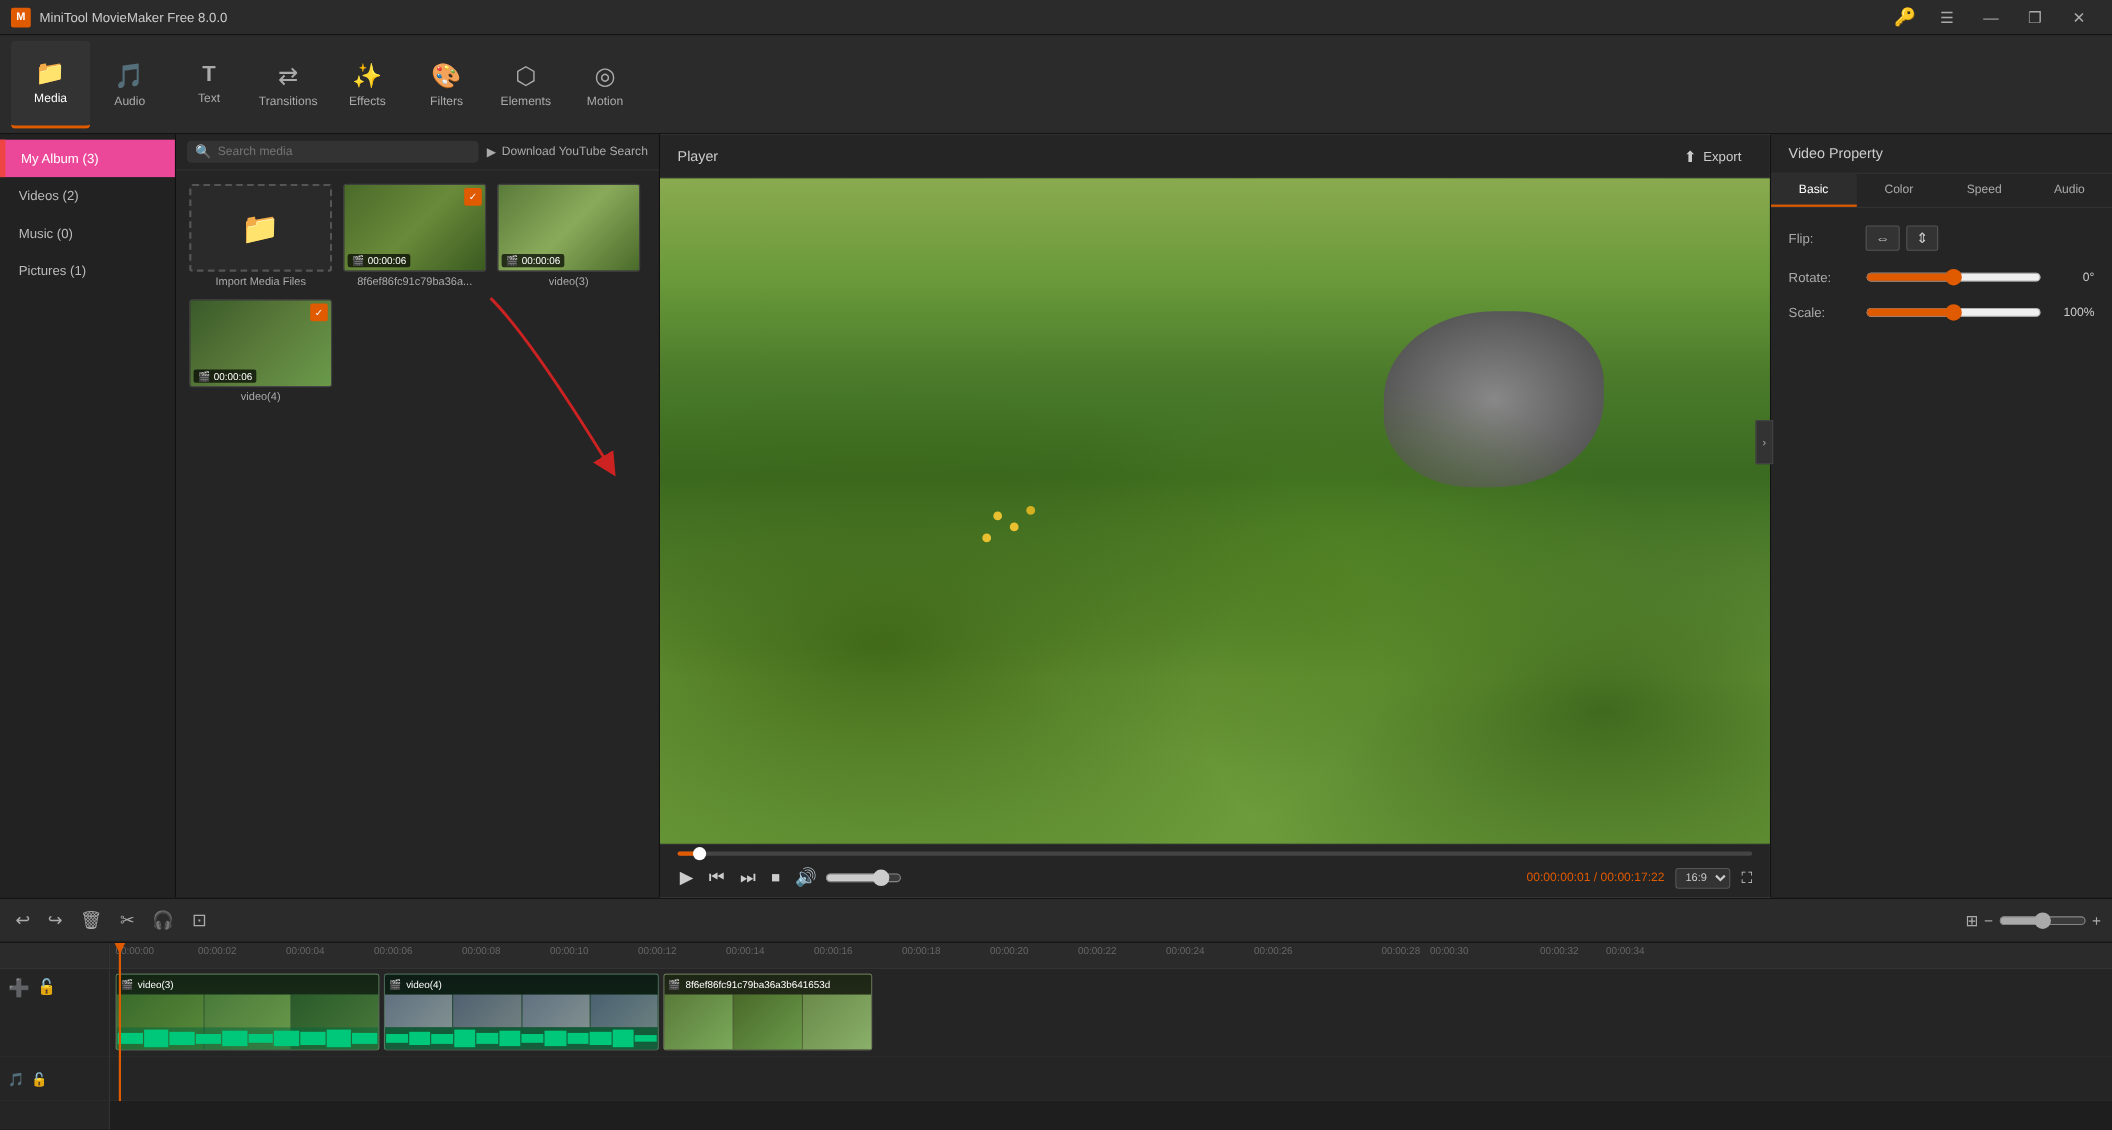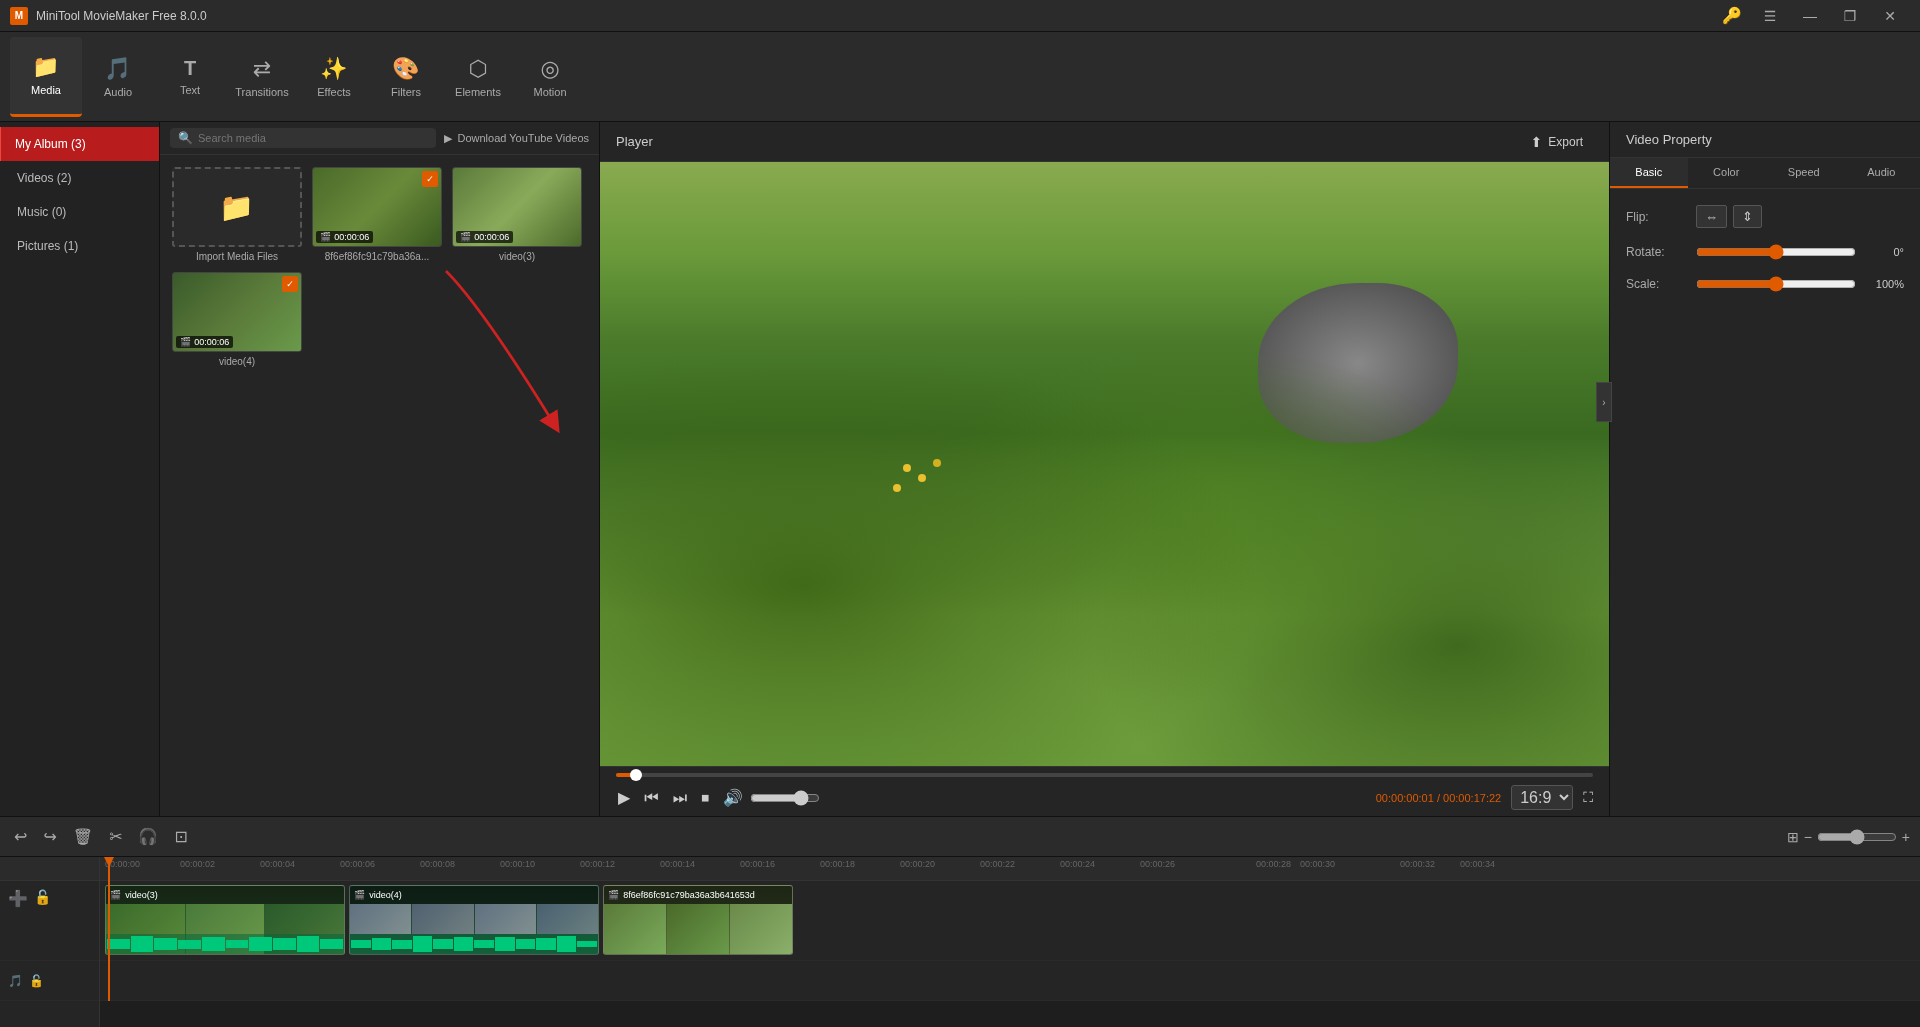--- a/index.html
+++ b/index.html
@@ -70,21 +70,21 @@
       border-right: 1px solid #111;
       padding-top: 5px;
     }
     .sidebar-item {
       padding: 10px 14px;
       cursor: pointer;
       color: #bbb;
       font-size: 12px;
       border-left: 3px solid transparent;
     }
-    .sidebar-item.active { background: #b91c1c; border-left: 1px solid #ef4444; color: #fff; }
+    .sidebar-item.active { background: #ec4899; border-left: 5px solid #ef4444; color: #fff; }
     #media-toolbar {
       display: flex;
       align-items: center;
       padding: 6px 10px;
       gap: 8px;
       background: #252525;
       border-bottom: 1px solid #333;
     }
     #search-box {
       display: flex;
@@ -272,21 +272,21 @@
     }
     .ctrl-btn { background: none; border: none; color: #ccc; cursor: pointer; font-size: 16px; padding: 2px; }
     #time-display { color: #e05a00; font-size: 11px; margin-left: auto; }
     #volume-area { display: flex; align-items: center; gap: 5px; }
     #volume-slider { width: 70px; accent-color: #ccc; }
     #aspect-select {
       background: #333;
       color: #ccc;
       border: 1px solid #555;
       border-radius: 3px;
-      font-size: 16px;
+      font-size: 10px;
       padding: 2px 4px;
     }
     .fullscreen-btn { background: none; border: none; color: #ccc; cursor: pointer; font-size: 14px; }
 
     
     #right-panel {
       width: 310px;
       background: #252525;
       display: flex;
       flex-direction: column;
@@ -569,21 +569,21 @@
 
     <div id="media-arrow-container">
 
       <div id="media-toolbar">
         <div id="search-box">
           <span>🔍</span>
           <input type="text" placeholder="Search media" style="">
         </div>
         <div class="download-btn">
           <span>▶</span>
-          <span>Download YouTube Videos</span>
+          <span>Download YouTube Search</span>
         </div>
       </div>
 
       <div id="media-grid">
 
         <div class="media-item">
           <div class="media-thumb import">
             <span class="folder-icon">📁</span>
           </div>
           <div class="media-name">Import Media Files</div>

